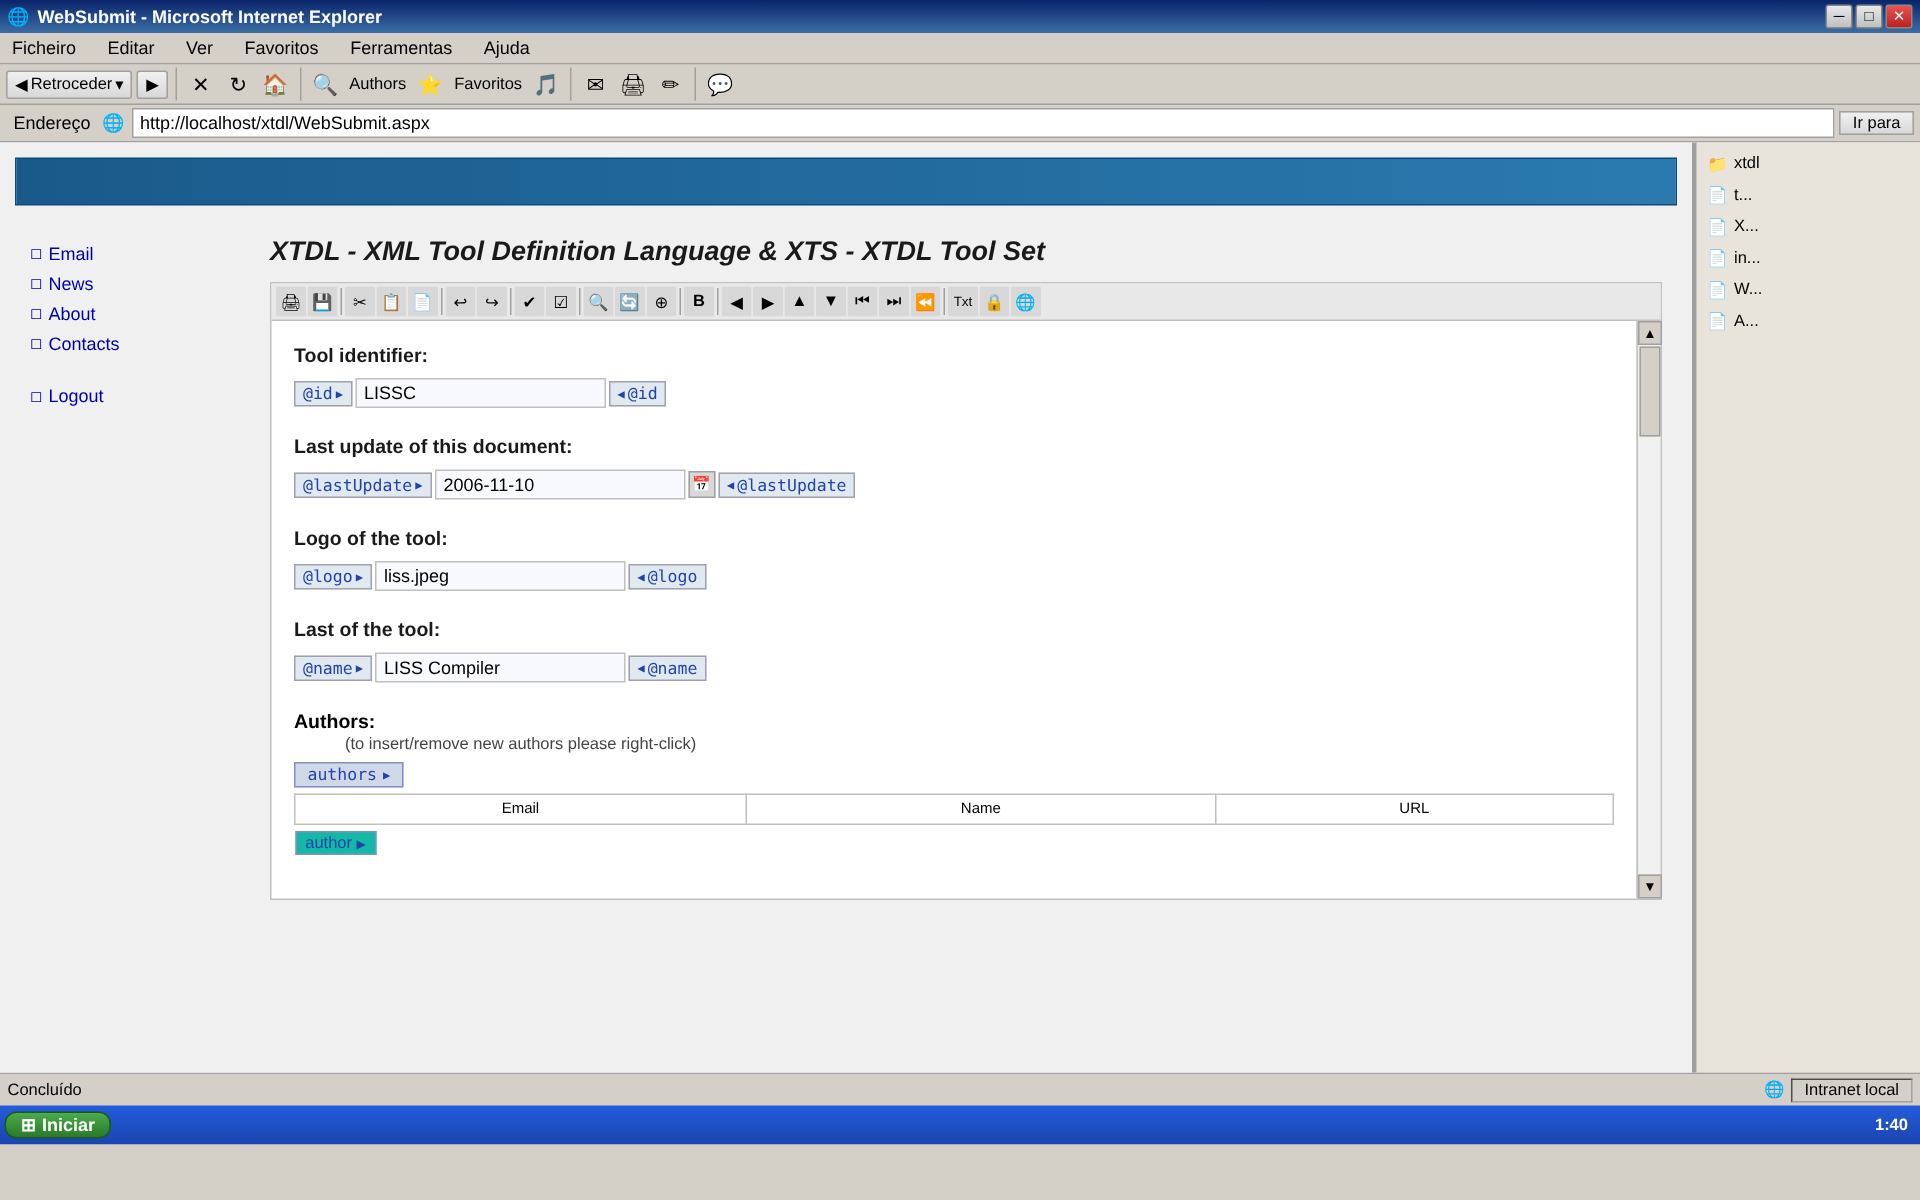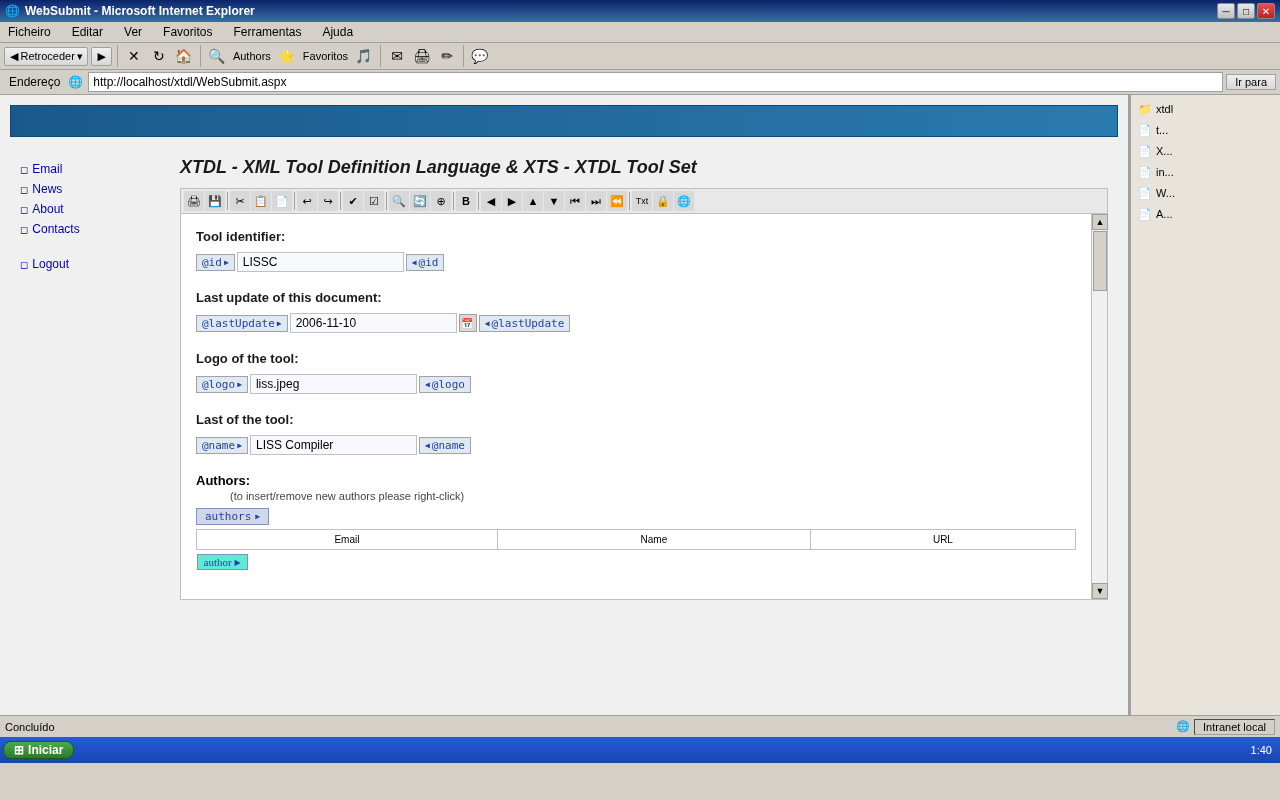--- a/index.html
+++ b/index.html
@@ -163,22 +163,22 @@
       padding: 1px 8px; font-size: 11px; font-family: monospace; color: #2244aa; margin-bottom: 4px;
     }
     .authors-tag::after { content: '▶'; font-size: 8px; margin-left: 4px; }
     .authors-table { width: 100%; border-collapse: collapse; }
     .authors-table th {
       background: white; border: 1px solid #c0c0c0; padding: 4px 8px;
       font-size: 10px; font-weight: normal; text-align: center;
     }
     .author-tag-row td { padding: 4px 0; }
     .author-tag {
-      display: inline-flex; align-items: center; background: #5eead4; border: 1px solid #8090c0;
-      padding: 1px 6px; font-size: 11px; font-family: Liberation Serif, serif; color: #2244aa;
+      display: inline-flex; align-items: center; background: #14b8a6; border: 1px solid #8090c0;
+      padding: 1px 6px; font-size: 11px; font-family: Liberation Sans, sans-serif; color: #2244aa;
     }
     .author-tag::after { content: '▶'; font-size: 8px; margin-left: 3px; }
 
     
     .page-title { font-size: 18px; font-weight: bold; font-style: italic; color: #1a1a1a; margin-bottom: 10px; }
 
     
     .status-bar {
       height: 22px; background: #d4d0c8; border-top: 1px solid #a0a0a0;
       display: flex; align-items: center; padding: 0 5px; gap: 10px; font-size: 11px;
@@ -192,21 +192,21 @@
     
     .taskbar {
       height: 26px; background: linear-gradient(to bottom, #245cdb, #1a44b0);
       display: flex; align-items: center; justify-content: space-between; padding: 0 3px;
     }
     .start-btn {
       background: linear-gradient(to bottom, #4caa4c, #2a7a2a);
       color: white; font-weight: bold; padding: 1px 10px; font-size: 12px; border: 1px solid #1a5a1a;
       border-radius: 8px; cursor: pointer; display: flex; align-items: center; gap: 4px;
     }
-    .taskbar-right { display: flex; align-items: center; gap: 5px; padding: 0 5px; }
+    .taskbar-right { display: flex; align-items: center; gap: 5px; padding: 0 5px; font-weight: bold; }
     .taskbar-clock { color: white; font-size: 11px; }
   </style>
 </head>
 <body>
 
 <div class="title-bar">
   <div class="title-bar-left">
     <span>🌐</span>
     <span>WebSubmit - Microsoft Internet Explorer</span>
   </div>

